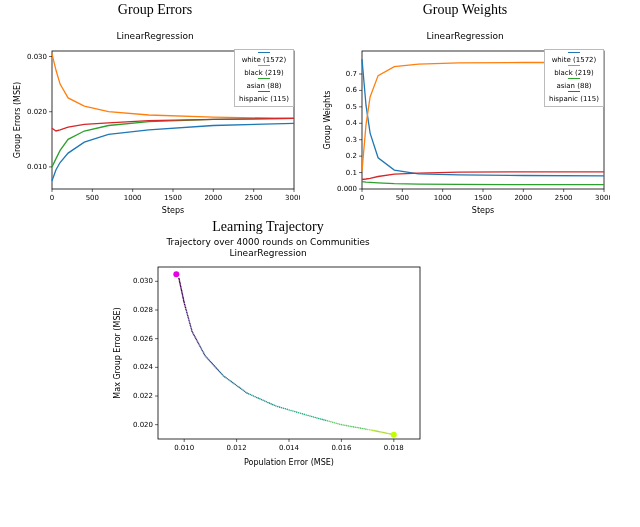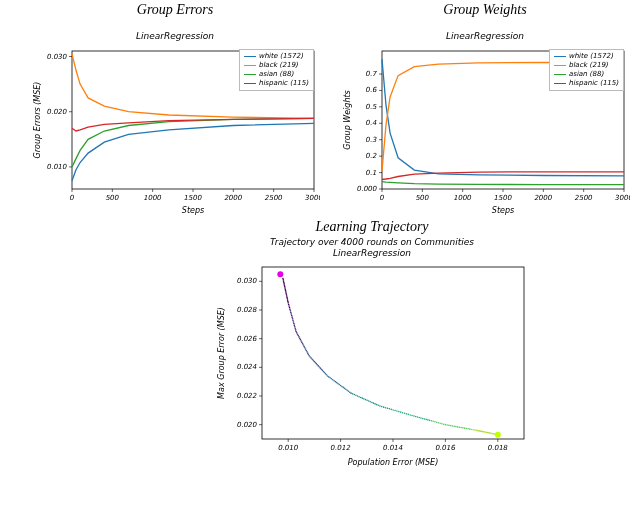--- a/index.html
+++ b/index.html
@@ -5,23 +5,22 @@
   * { box-sizing: border-box; }
   body {
     margin: 0;
     font-family: "Times New Roman", serif;
     background: #fff;
     width: 640px;
     height: 527px;
   }
   .row {
     display: flex;
-    justify-content: flex-end;
+    justify-content: flex-start;
     align-items: flex-start;
-    font-style: italic;
   }
   .cell {
     width: 310px;
     display: flex;
     flex-direction: column;
     align-items: center;
   }
   .cell-wide {
     width: 536px;
   }
@@ -60,20 +59,21 @@
     background: #fff;
     font-family: "DejaVu Sans", Arial, sans-serif;
     font-size: 7px;
     padding: 2px 4px;
     line-height: 1.3;
   }
   .legend-row {
     display: flex;
     align-items: center;
     gap: 3px;
+    flex-direction: column;
   }
   .legend-swatch {
     width: 12px;
     height: 0;
     border-top: 1.5px solid;
   }
 </style>
 </head>
 <body>
 

